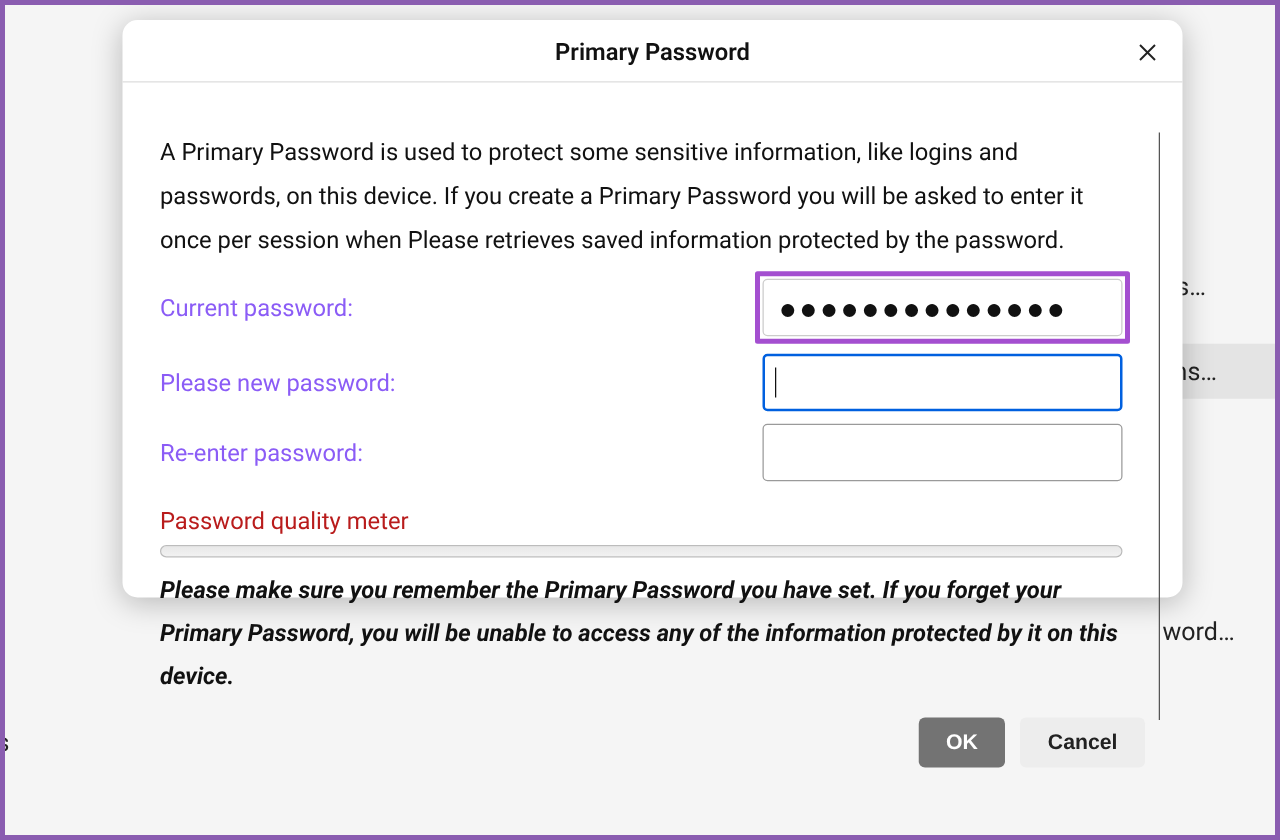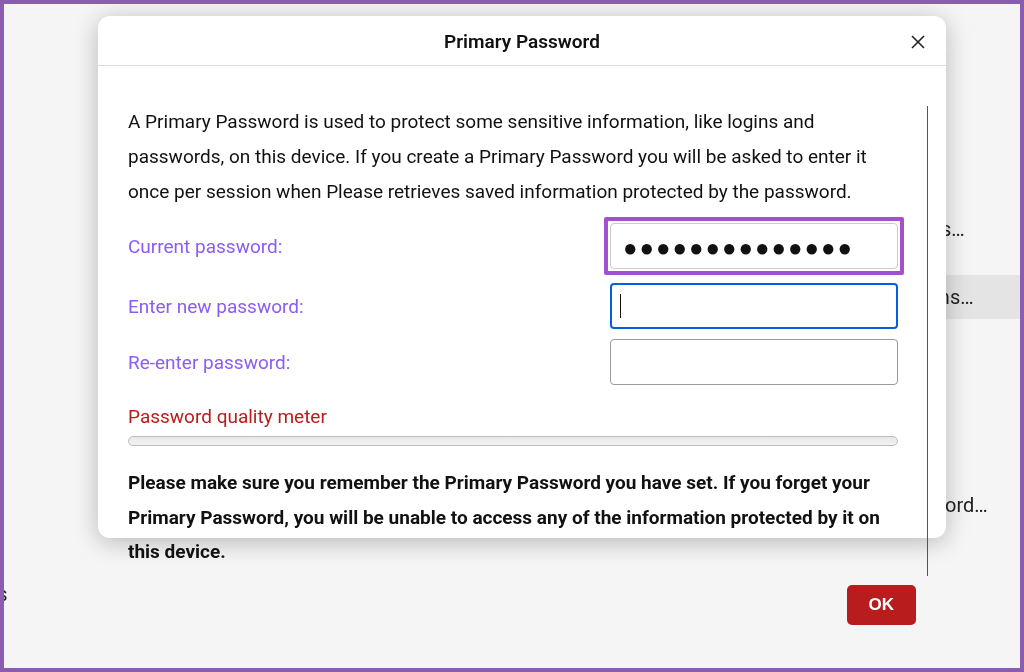--- a/index.html
+++ b/index.html
@@ -64,21 +64,21 @@
     }
     .bg-word {
       margin-top: 168px;
     }
 
     .dialog {
       position: absolute;
       top: 12px;
       left: 94px;
       width: 848px;
-      height: 522px;
+      height: 462px;
       background: #fff;
       border-radius: 12px;
       box-shadow: 0 4px 24px rgba(0,0,0,0.25);
       display: flex;
       flex-direction: column;
     }
 
     .dialog-header {
       display: flex;
       align-items: center;
@@ -193,41 +193,42 @@
       border: 1px solid #bcbcbc;
       border-radius: 5px;
       background: linear-gradient(#e8e8e8, #f2f2f2);
     }
 
     .warning {
       font-size: 19px;
       font-weight: 700;
       line-height: 1.8;
       color: #111;
-      margin-top: 20px;
+      margin-top: 9px;
       padding-right: 18px;
+      font-style: italic;
     }
 
     .dialog-footer {
       display: flex;
       justify-content: flex-end;
       gap: 12px;
       padding: 16px 30px 22px 30px;
     }
     .btn {
       height: 40px;
       padding: 0 22px;
       font-size: 17px;
       font-weight: 600;
       border: none;
       border-radius: 5px;
       cursor: pointer;
     }
     .btn-primary {
-      background: #b91c1c;
+      background: #737373;
       color: #fff;
     }
     .btn-secondary {
       background: #ededed;
       color: #222;
     }
     .cursor-caret {
       position: absolute;
       left: 10px;
       top: 11px;
@@ -271,21 +272,21 @@
     <div class="form-row row-current">
       <label class="form-label">Current password:</label>
       <div class="form-input-wrap">
         <div class="highlight-border">
           <input type="text" readonly="" class="form-input dots" value="●●●●●●●●●●●●●●" style="">
         </div>
       </div>
     </div>
 
     <div class="form-row row-new">
-      <label class="form-label">Enter new password:</label>
+      <label class="form-label">Please new password:</label>
       <div class="form-input-wrap">
         <input type="password" class="form-input focused" value="" style="">
         <div class="cursor-caret"></div>
       </div>
     </div>
 
     <div class="form-row row-reenter">
       <label class="form-label">Re-enter password:</label>
       <div class="form-input-wrap">
         <input type="password" class="form-input" value="" style="">
@@ -293,14 +294,15 @@
     </div>
 
     <div class="meter-label">Password quality meter</div>
     <div class="meter-bar"></div>
 
     <p class="warning">Please make sure you remember the Primary Password you have set. If you forget your Primary Password, you will be unable to access any of the information protected by it on this device.</p>
   </div>
 
   <div class="dialog-footer">
     <button class="btn btn-primary">OK</button>
+    <button class="btn btn-secondary">Cancel</button>
   </div>
 </div>
 
 </body></html>

